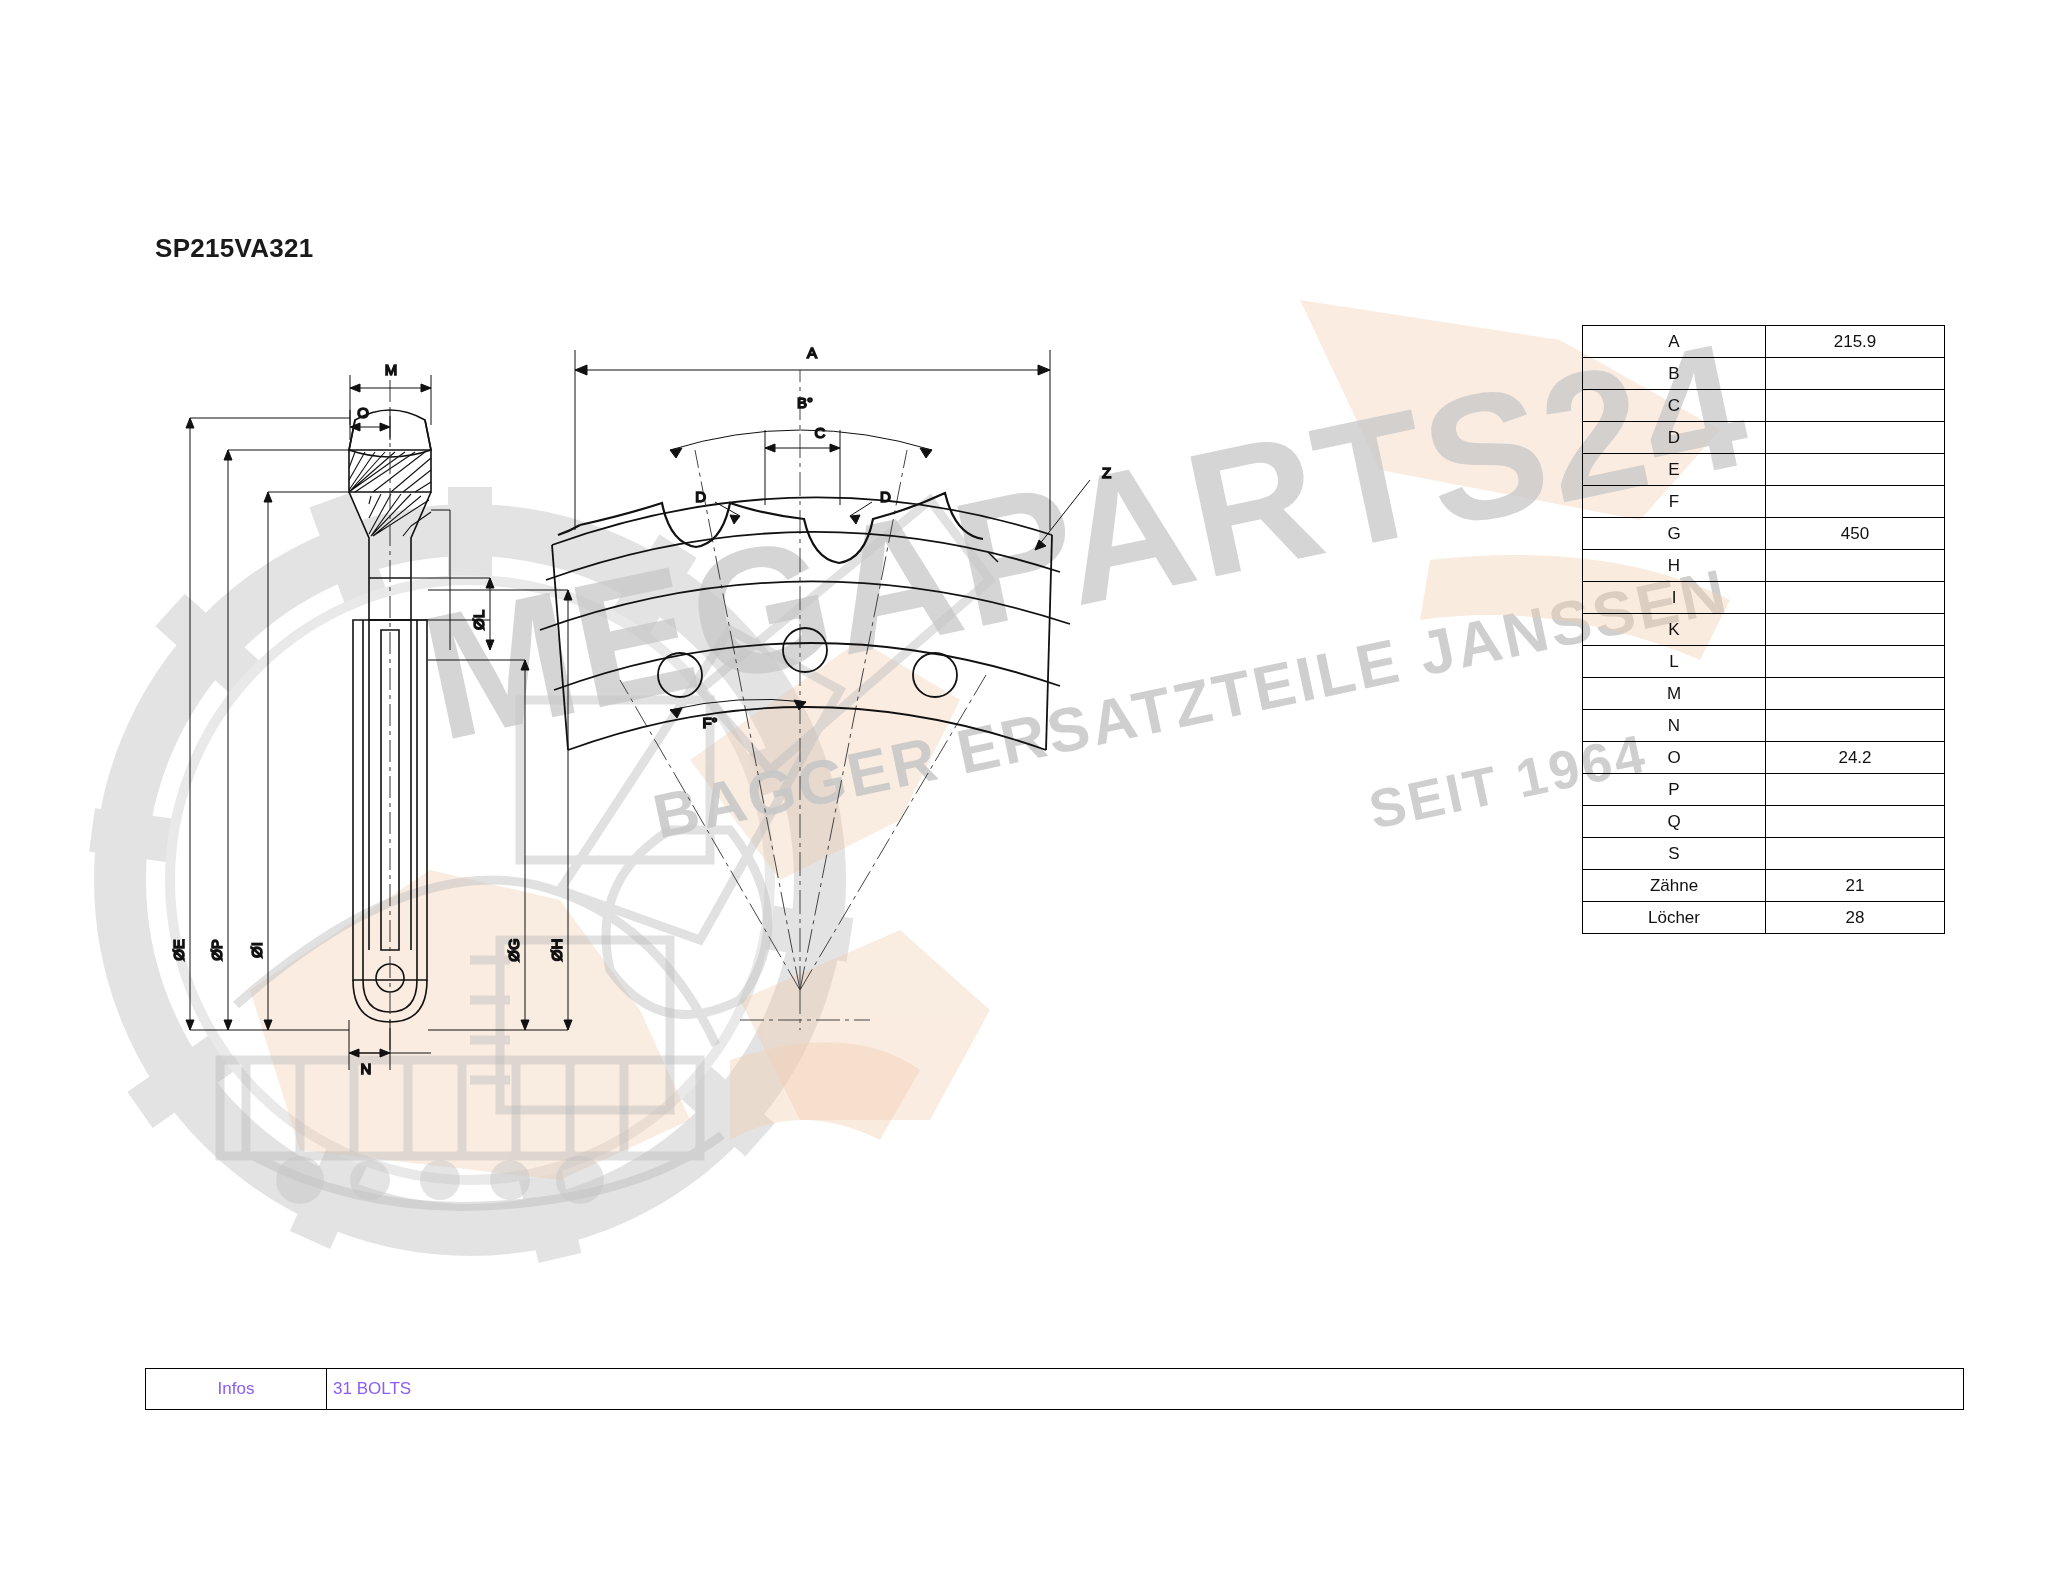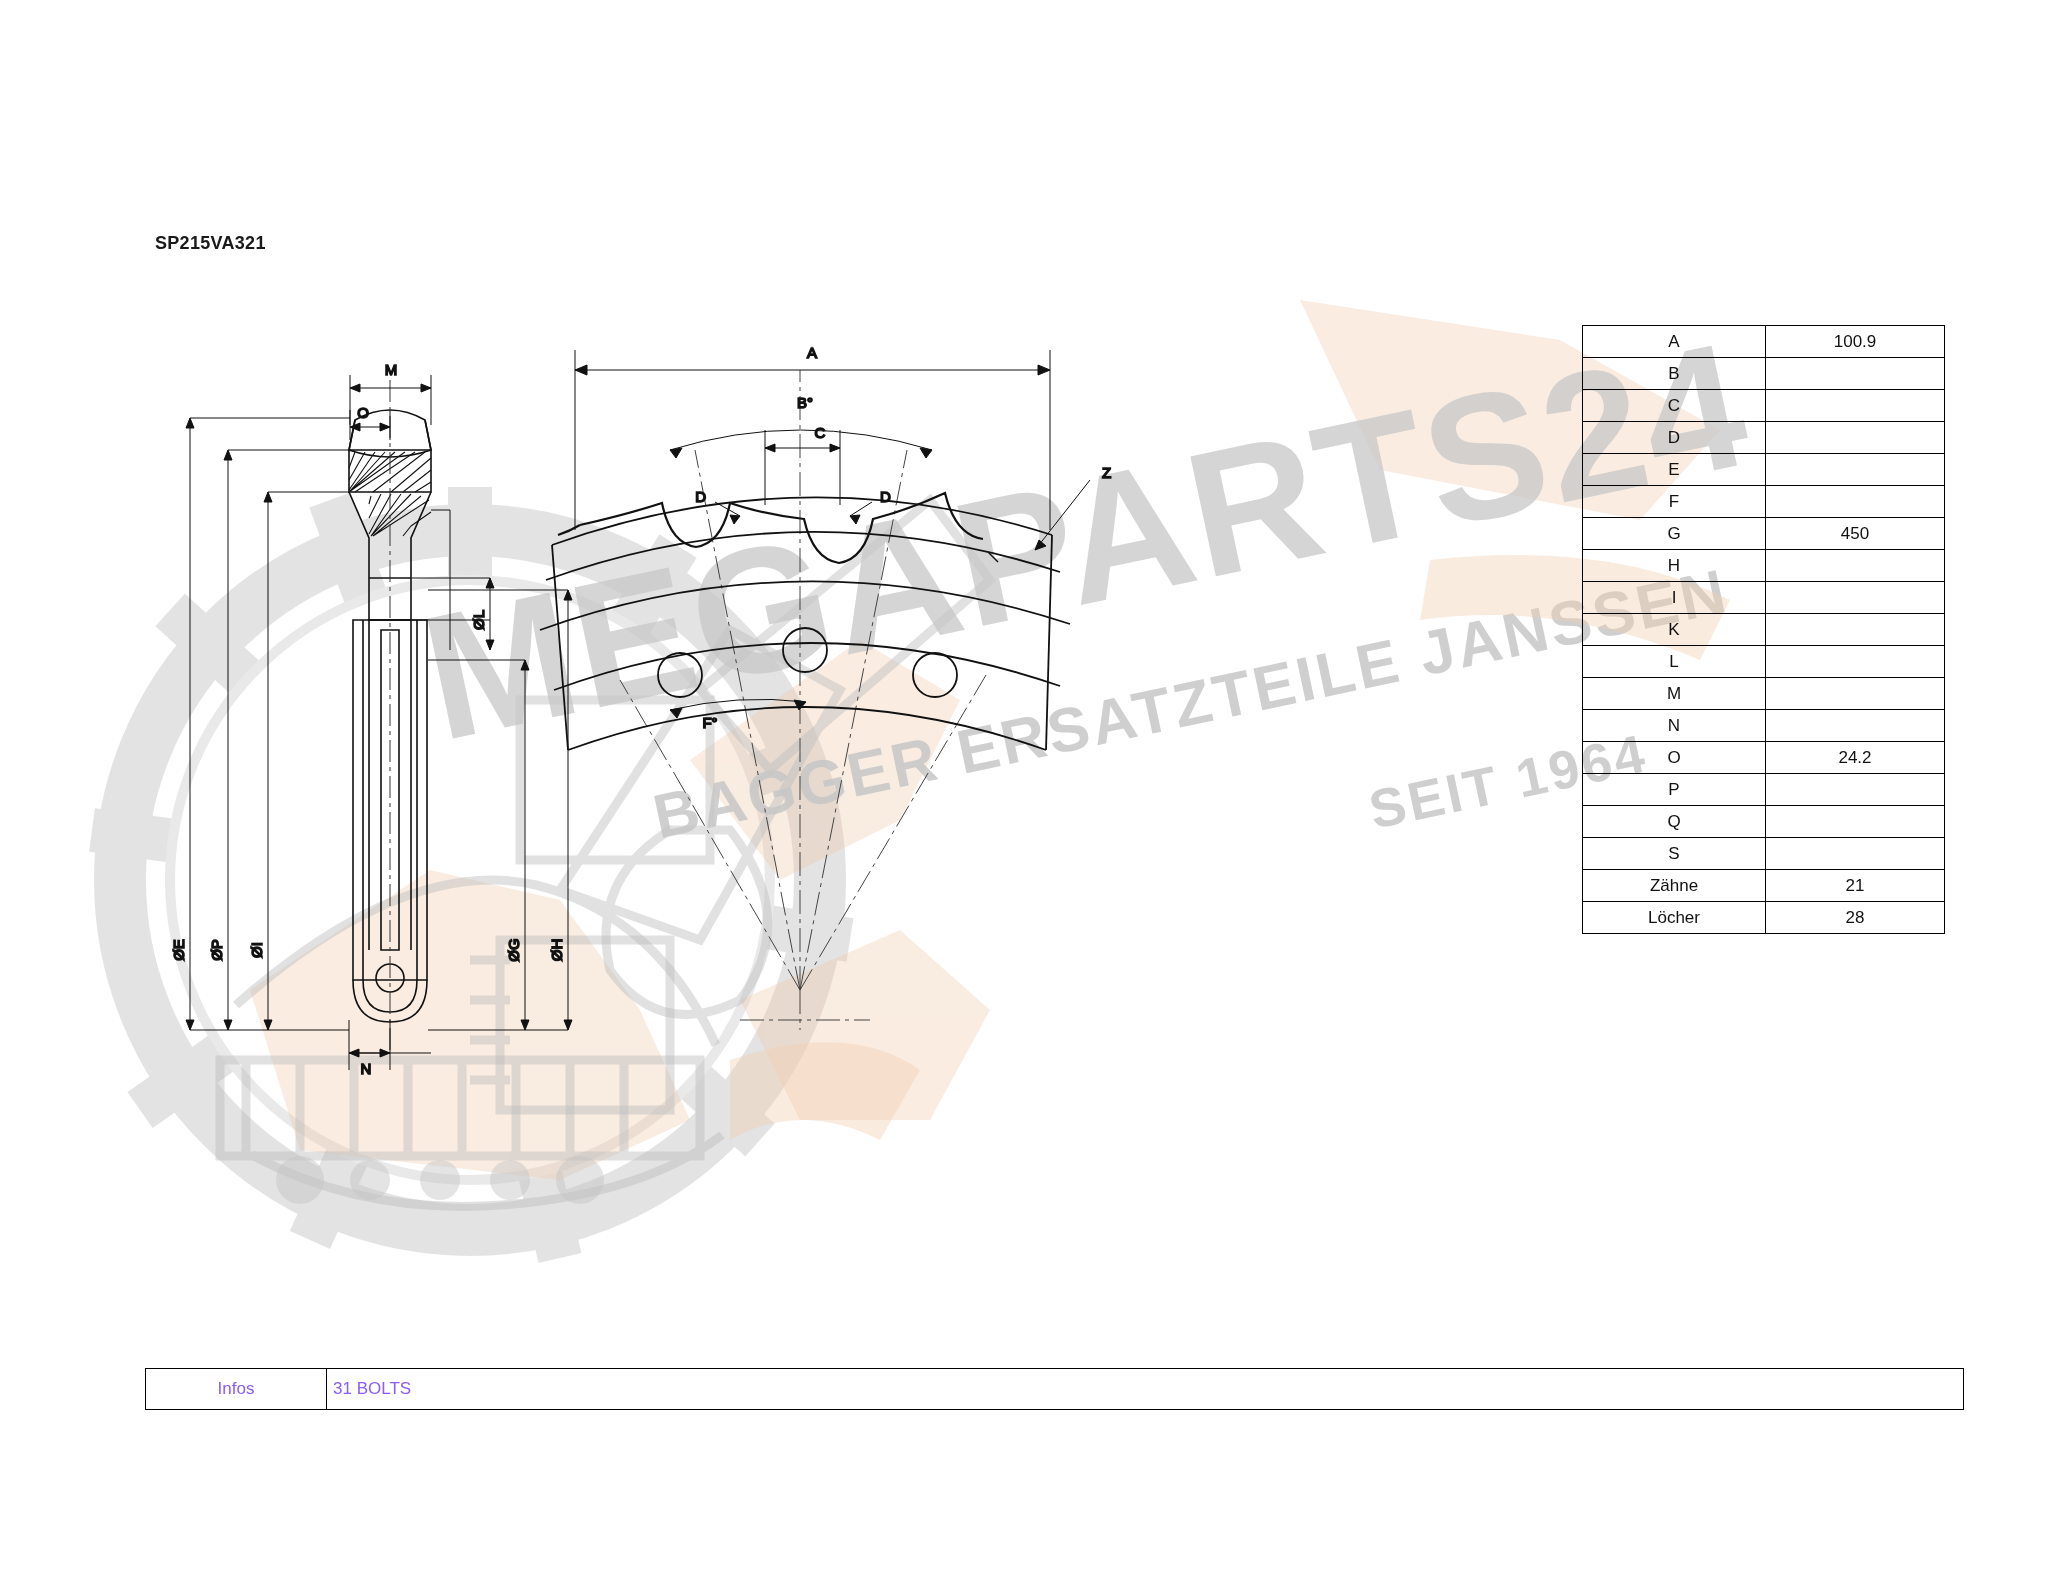--- a/index.html
+++ b/index.html
@@ -29,21 +29,21 @@
     width: 2057px;
     height: 1589px;
     pointer-events: none;
   }
 
   
   .part-title {
     position: absolute;
     left: 155px;
     top: 233px;
-    font-size: 18px;
+    font-size: 26px;
     font-weight: bold;
     color: #1a1a1a;
     letter-spacing: 0.3px;
   }
 
   
   .drawing {
     position: absolute;
     left: 150px;
     top: 330px;
@@ -378,21 +378,21 @@
       <g stroke="#111" stroke-width="1.4">
         <line x1="838" y1="222" x2="848" y2="232"></line>
       </g>
     </g>
   </svg>
 
   <table class="spec-table">
     <tbody>
       <tr>
         <td class="key">A</td>
-        <td class="val">100.9</td>
+        <td class="val">215.9</td>
       </tr>
       <tr>
         <td class="key">B</td>
         <td class="val"></td>
       </tr>
       <tr>
         <td class="key">C</td>
         <td class="val"></td>
       </tr>
       <tr>

